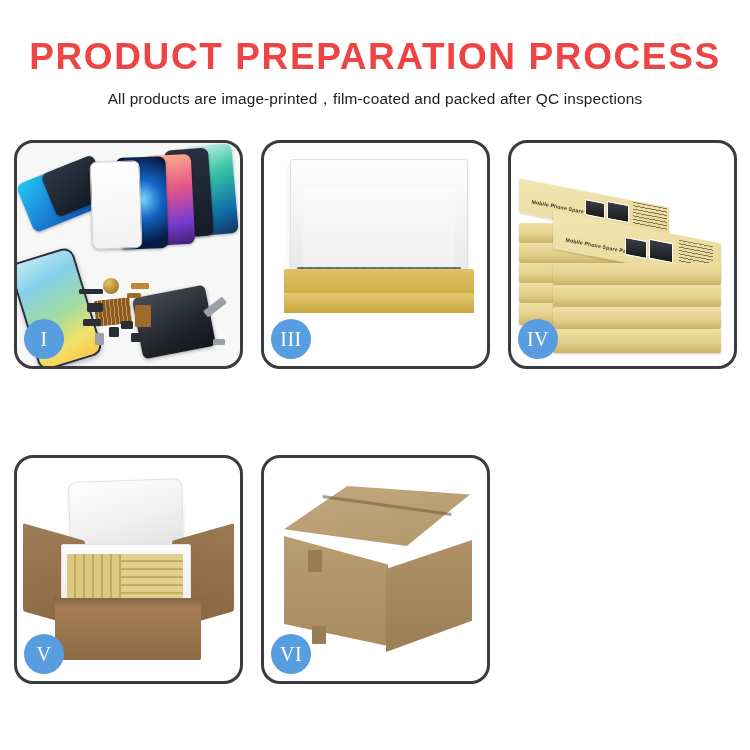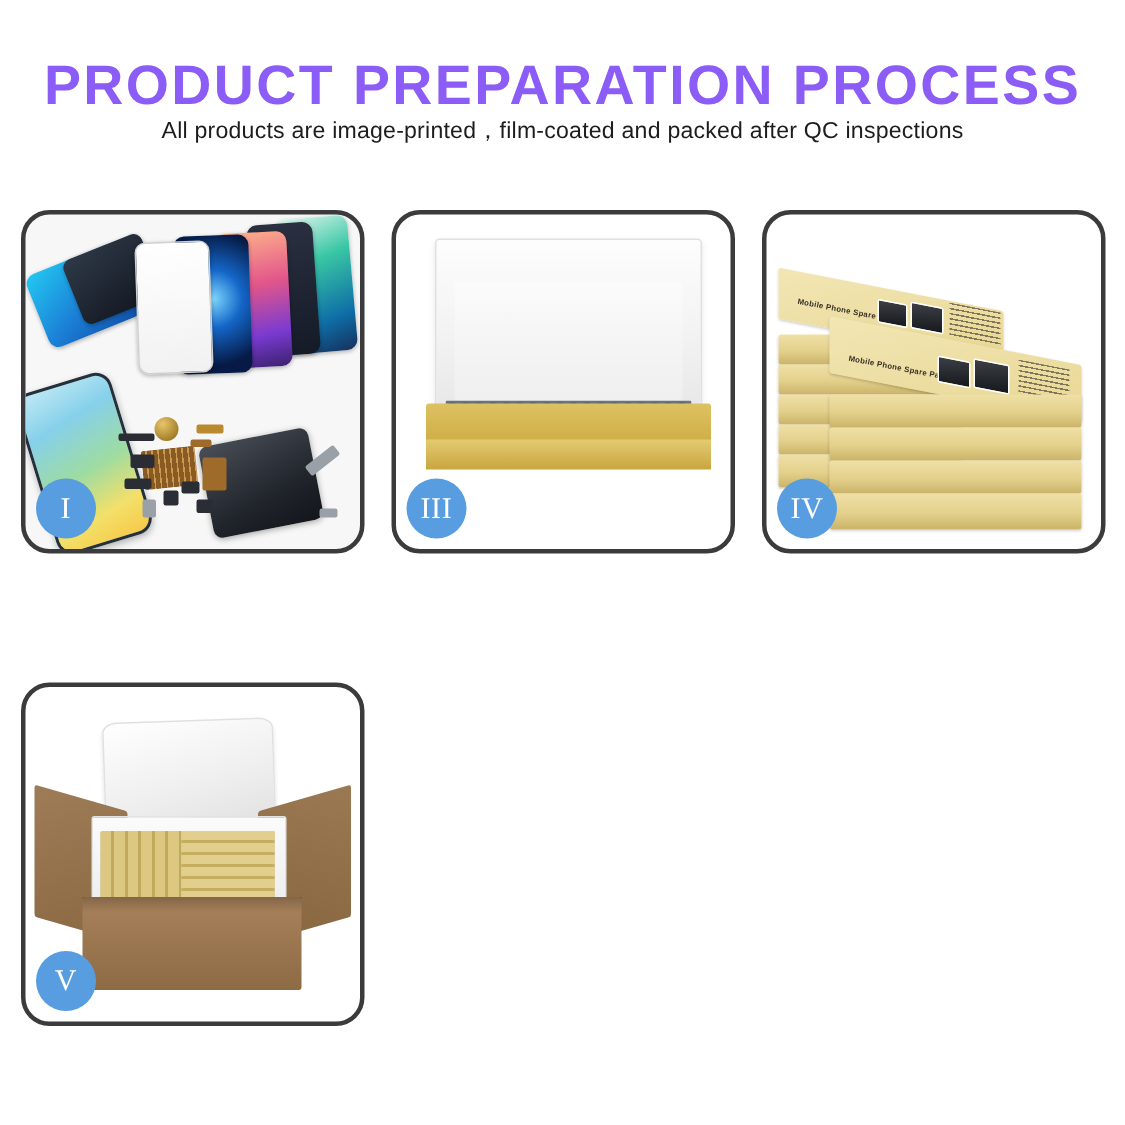--- a/index.html
+++ b/index.html
@@ -18,25 +18,26 @@
   
   .header {
     text-align: center;
     padding-top: 38px;
   }
   .title {
     font-family: "Liberation Sans", sans-serif;
     font-size: 37px;
     font-weight: 700;
     letter-spacing: 1.6px;
-    color: #8b5cf6;
+    color: #ef4444;
     line-height: 1.05;
     white-space: nowrap;
   }
   .subtitle {
+    margin-top: 12px;
     font-size: 15.4px;
     font-weight: 400;
     color: #1d1d1d;
     letter-spacing: 0.15px;
     white-space: nowrap;
   }
 
   
   .grid {
     position: absolute;
@@ -449,14 +450,25 @@
       <div class="flap-l"></div>
       <div class="flap-r"></div>
       <div class="foam-box"></div>
       <div class="yellow-bars"></div>
       <div class="yellow-bars-h"></div>
       <div class="carton-body"></div>
     </div>
     <div class="badge">V</div>
   </div>
 
+  <div class="panel p6">
+    <div class="panel-stage">
+      <div class="c6-top"></div>
+      <div class="c6-front"></div>
+      <div class="c6-side"></div>
+      <div class="c6-seam"></div>
+      <div class="c6-tape" style="left:44px;top:92px;width:14px;height:22px;"></div>
+      <div class="c6-tape" style="left:48px;top:168px;width:14px;height:18px;"></div>
+    </div>
+    <div class="badge">VI</div>
+  </div>
 
 </div>
 
 </body></html>

